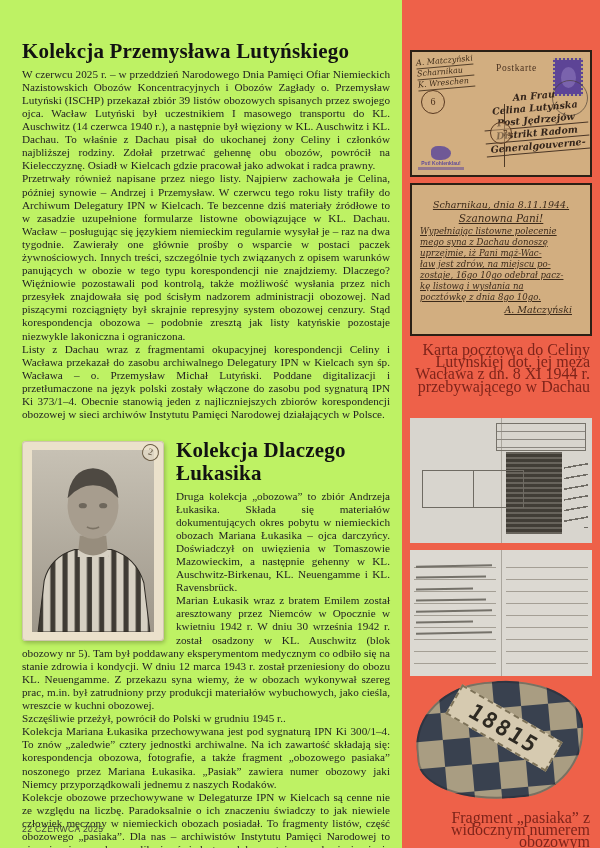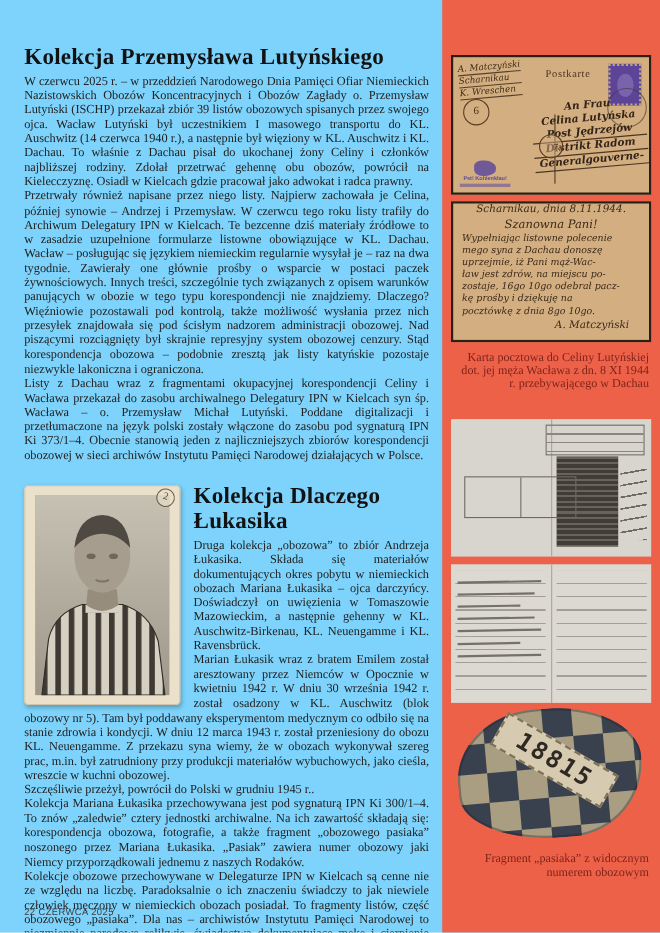--- a/index.html
+++ b/index.html
@@ -1,16 +1,16 @@
 <!DOCTYPE html>
 <html lang="pl"><head>
 <meta charset="utf-8">
 <style>
   html,body{margin:0;padding:0;background:#ffffff;}
-  .page{position:relative;width:600px;height:848px;background:#7dd3fc;overflow:hidden;
+  .page{position:relative;width:600px;height:848px;background:#bef264;overflow:hidden;
         font-family:"Liberation Serif",serif;color:#1c1c1c;}
 
   
   .article{position:absolute;left:22px;top:40px;width:368px;}
   .article h1,.article h2{font-family:"Liberation Serif",serif;font-weight:700;
         font-size:21px;line-height:1.08;margin:0 0 5px 0;color:#121212;letter-spacing:.2px;}
   .article p{margin:0;font-size:11.2px;line-height:13.1px;text-align:justify;color:#222;}
   .sec2{margin-top:18px;}
 
   
@@ -21,21 +21,21 @@
   .photo-badge{position:absolute;top:3px;right:5px;width:15px;height:15px;border:1.2px solid #6b5c45;
         border-radius:50%;font-size:9.5px;line-height:15px;text-align:center;color:#5c4f3b;
         transform:rotate(14deg);font-family:"Liberation Serif",serif;background:rgba(235,225,203,.6);}
 
   .footer-date{position:absolute;left:22px;top:824px;font-family:"Liberation Sans",sans-serif;
         font-size:8.5px;letter-spacing:.4px;color:#3e3e3e;}
 
   
   .sidebar{position:absolute;left:402px;top:0;width:198px;height:848px;background:#ee6149;
         box-sizing:border-box;padding:50px 8px 0 8px;}
-  .caption{font-family:"Liberation Serif",serif;font-size:11px;line-height:12.2px;
+  .caption{font-family:"Liberation Serif",serif;font-size:16px;line-height:12.2px;
         color:#7e241a;text-align:right;padding:0 2px;}
   .cap1{margin:8px 0 0 0;}
   .cap2{margin:11px 0 0 0;}
   .cap3{margin:8px 0 0 0;}
 
   
   .postcard{position:relative;width:182px;height:127px;box-sizing:border-box;
         background:#d2ae80;border:2px solid #2b2015;margin:0 0 6px 0;overflow:hidden;}
   .hand{font-family:"DejaVu Serif",serif;font-style:italic;}
   .pc-sender{position:absolute;left:5px;top:4px;transform:rotate(-5deg);color:#3f2c18;
@@ -61,22 +61,22 @@
         border-radius:50%;text-align:right;line-height:20px;font-size:8.5px;color:#4a2f1a;
         font-family:"Liberation Serif",serif;background:rgba(210,174,128,.5);}
   .pc-kohlenklau{position:absolute;left:6px;bottom:5px;width:46px;color:#5e4a9a;}
   .pc-kohlenklau .fig{width:20px;height:14px;background:#5e4a9a;border-radius:40% 60% 55% 45%;
         margin:0 auto 1px auto;opacity:.85;}
   .pc-kohlenklau .txt{font-family:"Liberation Sans",sans-serif;font-size:5px;font-weight:700;
         text-align:center;line-height:5.5px;}
   .pc-kohlenklau .bar{height:3px;background:rgba(94,74,154,.55);margin-top:1px;}
 
   
-  .letter{position:relative;width:182px;height:128px;box-sizing:border-box;background:#d2ae80;
-        border:2px solid #2b2015;padding:0 8px;overflow:hidden;color:#3c2a1a;}
+  .letter{position:relative;width:182px;height:153px;box-sizing:border-box;background:#d2ae80;
+        border:2px solid #2b2015;padding:14px 8px;overflow:hidden;color:#3c2a1a;text-decoration:underline;}
   .lt-head{font-size:9.5px;text-align:center;margin-bottom:2px;}
   .lt-sal{font-size:10.5px;text-align:center;margin-bottom:2px;}
   .lt-body div{font-size:8.6px;line-height:11px;white-space:nowrap;}
   .lt-sig{font-size:9.5px;text-align:right;margin-top:1px;padding-right:10px;}
 
   
   .docphoto{position:relative;width:182px;box-sizing:border-box;overflow:hidden;}
   .doc1{height:125px;background:#d8d5ce;margin:25px 0 7px 0;}
   .doc2{height:126px;background:#dcd9d2;margin:0;}
   .fold{position:absolute;left:50%;top:0;bottom:0;width:1px;background:#aaa69d;}
@@ -192,21 +192,21 @@
 
     <div class="letter hand">
       <div class="lt-head">Scharnikau, dnia 8.11.1944.</div>
       <div class="lt-sal">Szanowna Pani!</div>
       <div class="lt-body">
         <div>Wypełniając listowne polecenie</div>
         <div>mego syna z Dachau donoszę</div>
         <div>uprzejmie, iż Pani mąż-Wac-</div>
         <div>ław jest zdrów, na miejscu po-</div>
         <div>zostaje, 16go 10go odebrał pacz-</div>
-        <div>kę prośby i dziękuję na</div>
+        <div>kę listową i wysłania na</div>
         <div>pocztówkę z dnia 8go 10go.</div>
       </div>
       <div class="lt-sig">A. Matczyński</div>
     </div>
 
     <figcaption class="caption cap1">Karta pocztowa do Celiny Lutyńskiej dot. jej męża Wacława z dn. 8 XI 1944 r. przebywającego w Dachau</figcaption>
 
     <div class="docphoto doc1">
       <div class="fold"></div>
       <div class="d1-receipt"></div>

